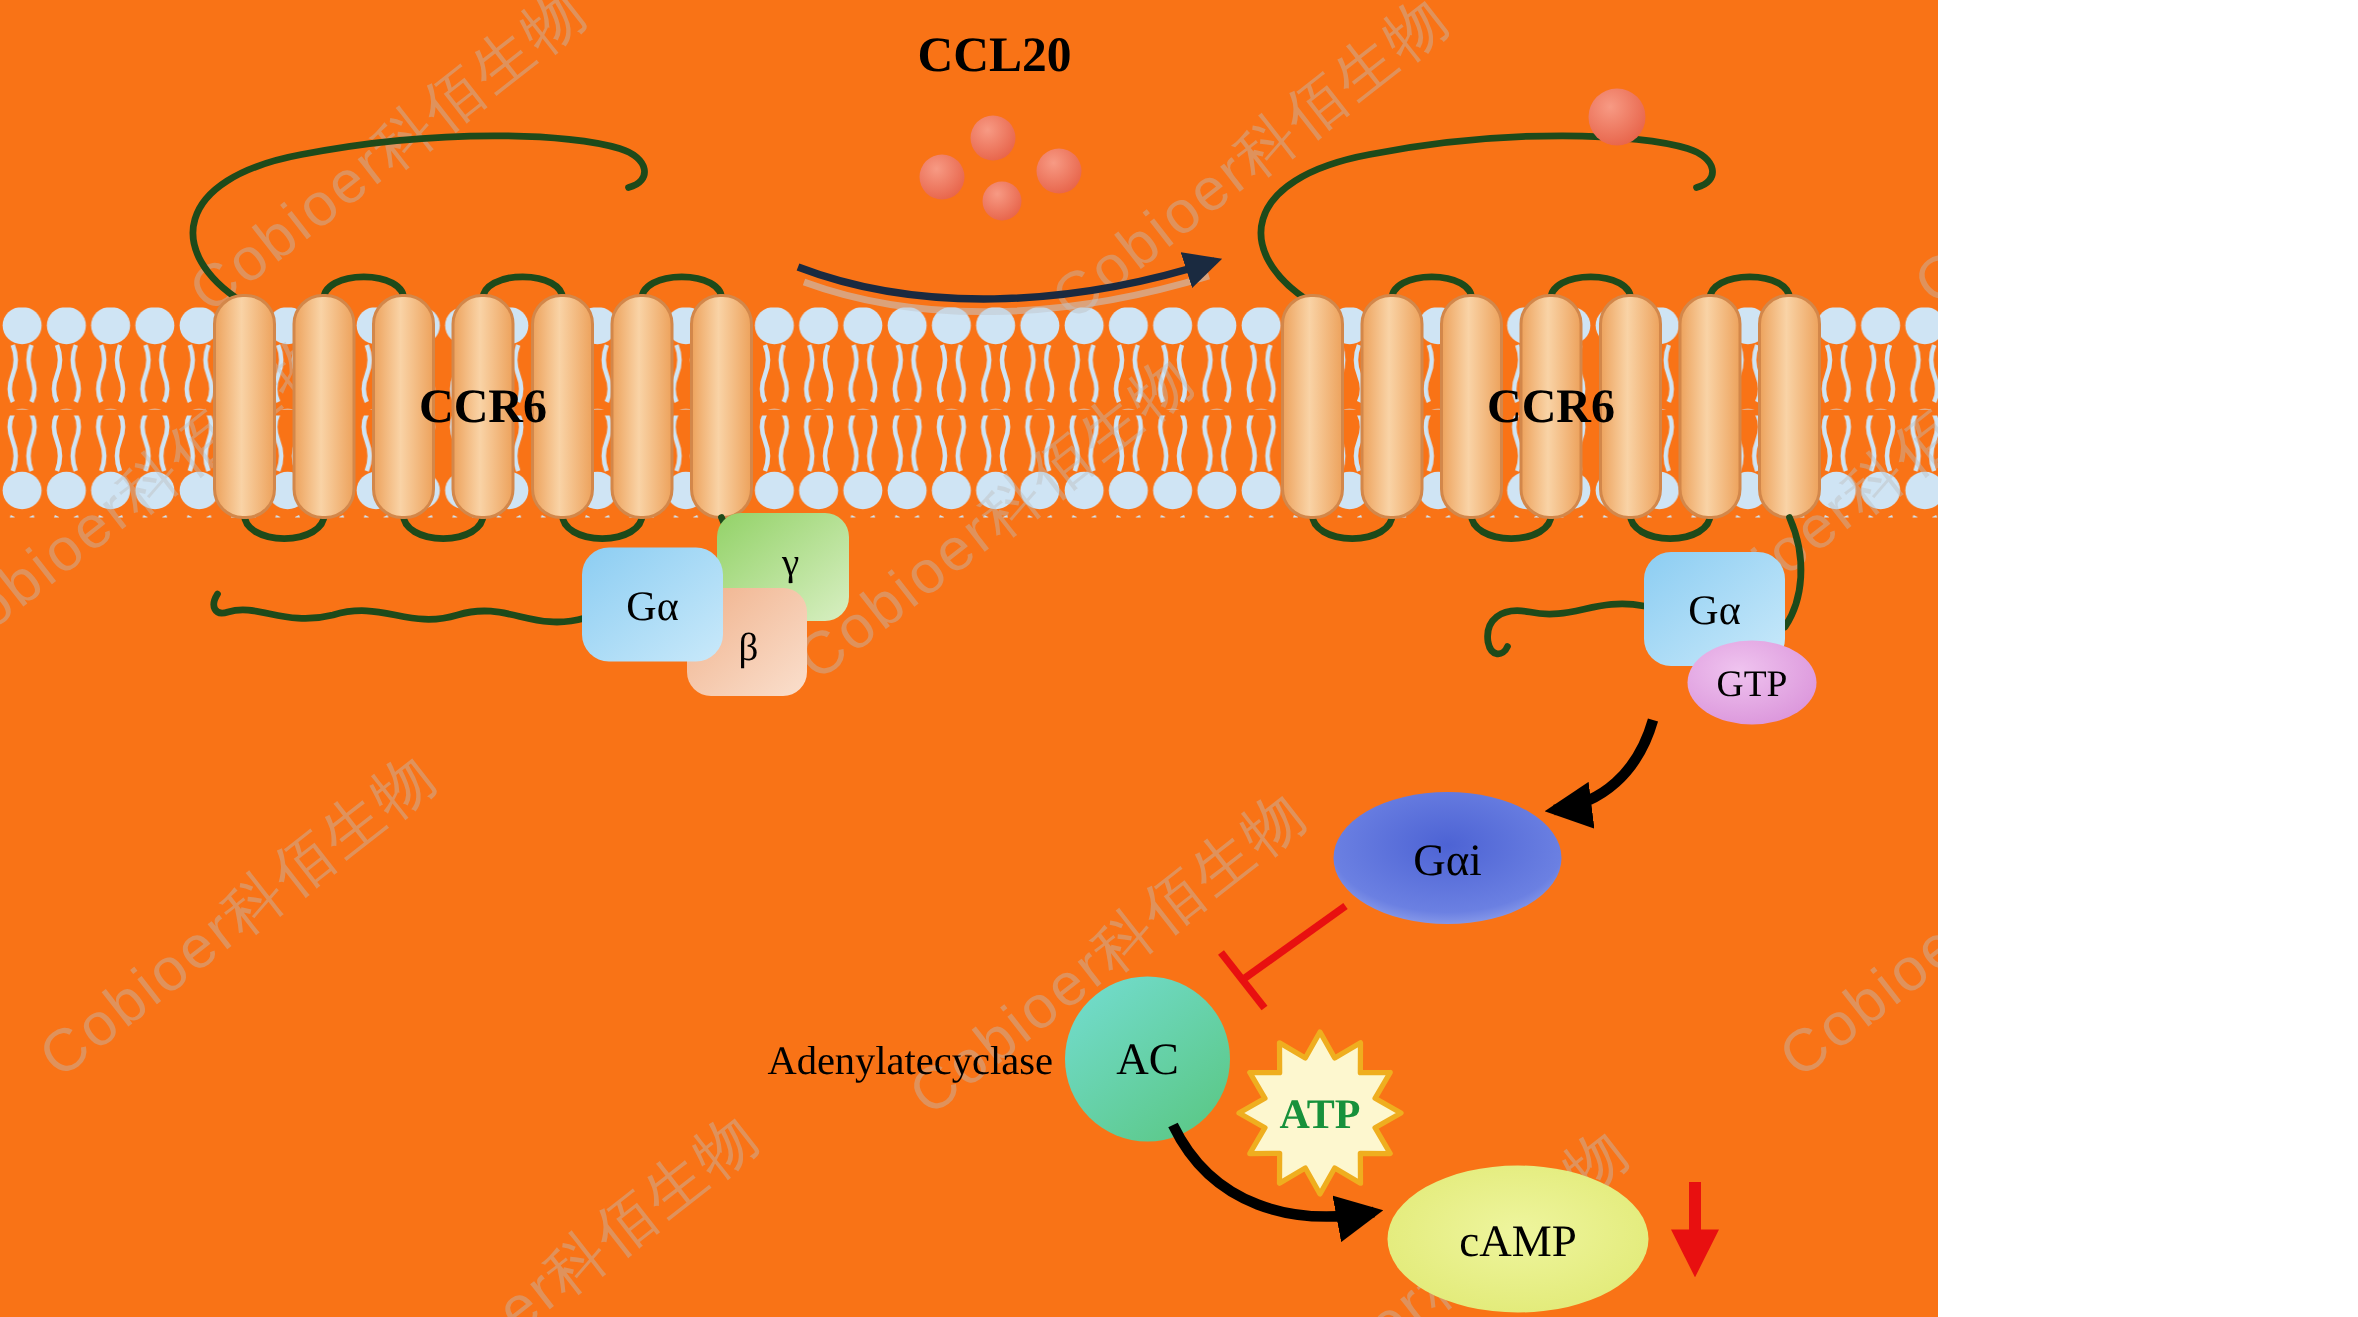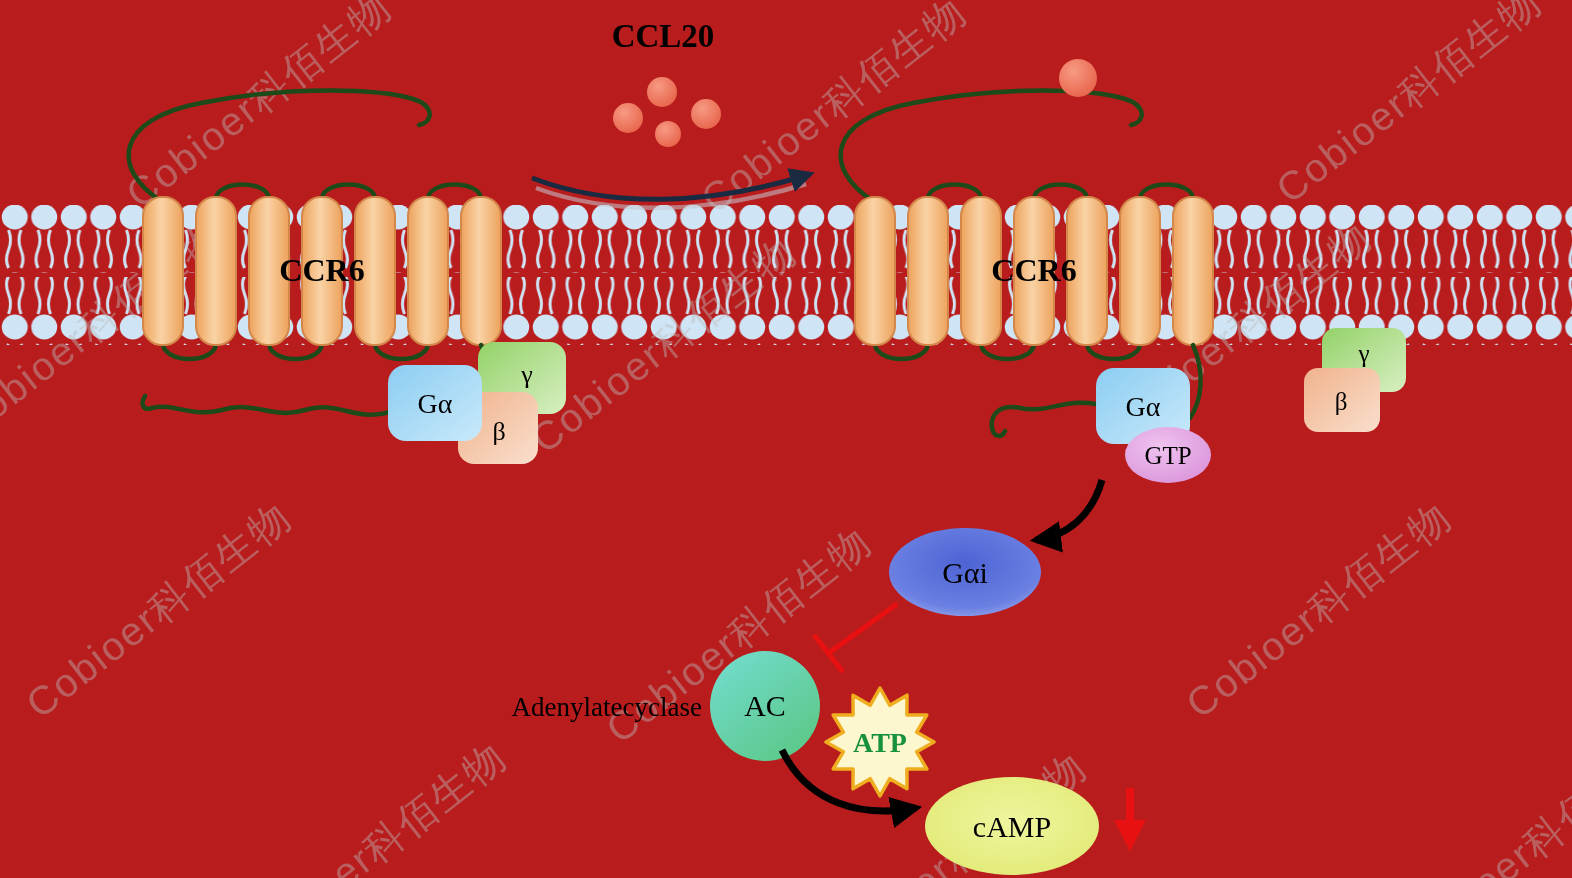--- a/index.html
+++ b/index.html
@@ -1,16 +1,16 @@
 <!DOCTYPE html>
 <html><head>
 <meta charset="utf-8">
 <style>
   html,body{margin:0;padding:0;background:#ffffff}
-  .canvas{position:relative;width:1572px;height:878px;background:#b91c1c;overflow:hidden}
+  .canvas{position:relative;width:1292px;height:878px;background:#f97316;overflow:hidden}
   svg{display:block}
   .lbl{font-family:"Liberation Serif",serif;fill:#000000}
   .lbl-bold{font-weight:bold}
   .wm{font-family:"Liberation Sans",sans-serif;fill:#bdbdbd;opacity:.42;letter-spacing:2px}
   .loop{fill:none;stroke:#1e4a1a;stroke-width:4.5;stroke-linecap:round}
 </style>
 </head>
 <body>
 
 <div class="canvas">

